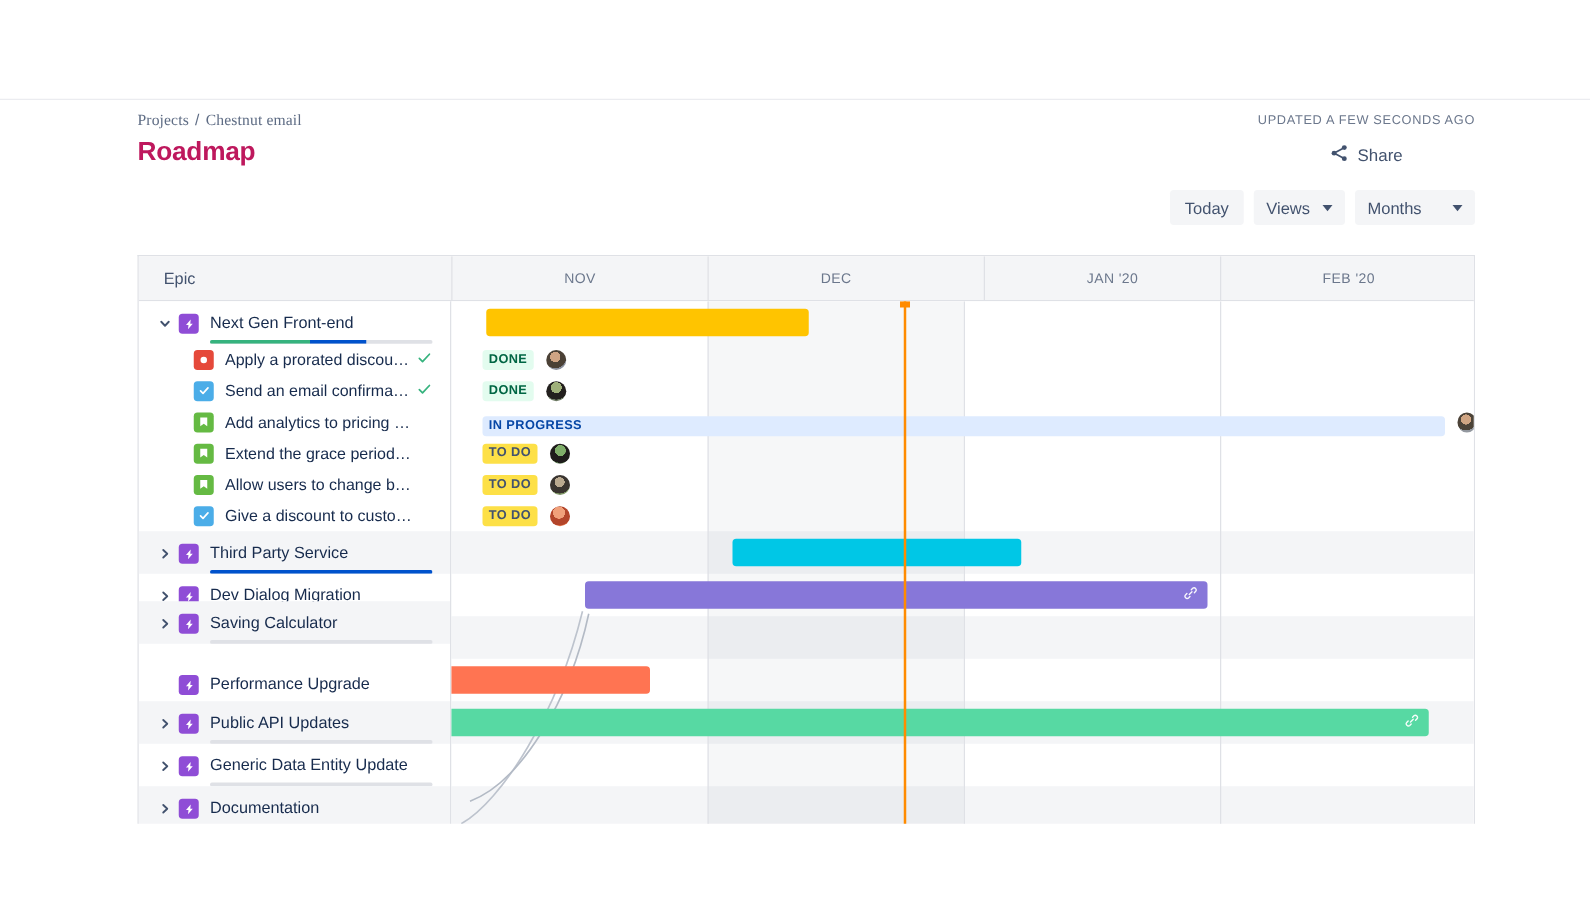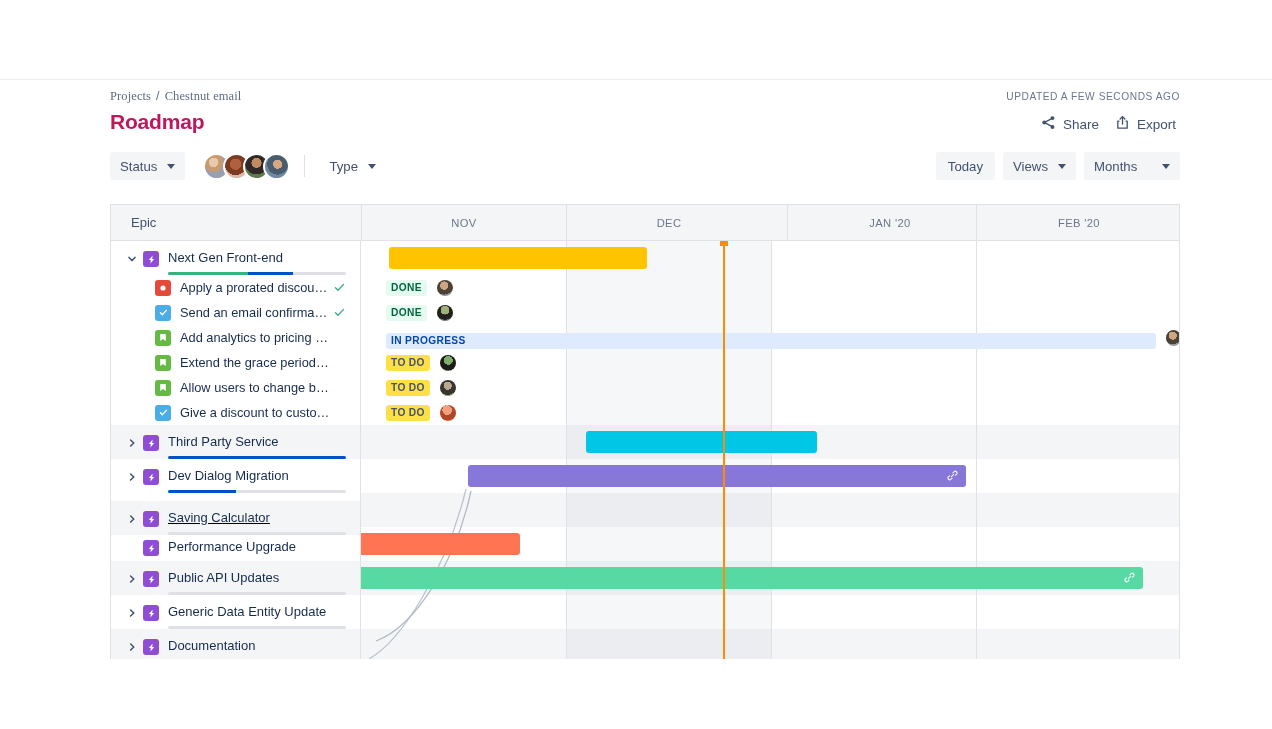--- a/index.html
+++ b/index.html
@@ -30,21 +30,21 @@
   .page-title {
     font-size: 21px; font-weight: bold; color: #be185d;
     margin-top: 5px; letter-spacing: -.2px; line-height: 26px;
   }
 
   .header-right { position: absolute; right: 0; top: 2px; text-align: right; }
   .updated {
     font-size: 10.2px; color: #6b778c; letter-spacing: .55px;
     text-transform: uppercase; line-height: 14px;
   }
-  .hr-actions { display: flex; align-items: center; gap: 8px; margin-top: 8px; justify-content: flex-end; }
+  .hr-actions { display: flex; align-items: center; gap: 20px; margin-top: 8px; justify-content: flex-end; flex-direction: column; }
   .hr-btn {
     display: flex; align-items: center; gap: 7px;
     font-size: 13.5px; color: #42526e; cursor: pointer;
     padding: 3px 4px; border-radius: 3px; background: transparent; border: none;
     font-family: "Liberation Sans", sans-serif;
   }
 
   
   .filterbar { position: absolute; left: 110px; top: 152px; width: 1070px; height: 28px; }
   .fb-left { position: absolute; left: 0; top: 0; display: flex; align-items: center; }
@@ -216,40 +216,20 @@
               <polyline points="5.4,4.3 8,1.7 10.6,4.3"></polyline>
             </svg>
           </span>
           <span>Export</span>
         </button>
       </div>
     </div>
   </div>
 
   <div class="filterbar">
-    <div class="fb-left">
-      <button class="pill">
-        <span>Status</span>
-        <span class="chev"></span>
-      </button>
-
-      <div class="avatars">
-        <div class="avatar av1"></div>
-        <div class="avatar av2"></div>
-        <div class="avatar av3"></div>
-        <div class="avatar av4"></div>
-      </div>
-
-      <div class="vdiv"></div>
-
-      <button class="pill ghost">
-        <span>Type</span>
-        <span class="chev"></span>
-      </button>
-    </div>
 
     <div class="fb-right">
       <button class="pill plain">
         <span>Today</span>
       </button>
       <button class="pill">
         <span>Views</span>
         <span class="chev"></span>
       </button>
       <button class="pill" style="min-width:96px;justify-content:space-between;">
@@ -408,21 +388,21 @@
             </div>
           <div class="epic-body">
             <div class="epic-name">Dev Dialog Migration</div>
             <div class="progress">
                 <div class="seg-prog" style="width:38%"></div>
               </div>
           </div>
         </div>
       </div>
 
-      <div class="row shaded" style="top:260px;height:34px;text-decoration:underline;">
+      <div class="row shaded" style="top:240px;height:34px;">
         <div class="epic-row">
           <div class="twisty">
             <svg width="10" height="10" viewBox="0 0 10 10">
                 <path d="M3.6 2 L6.8 5 L3.6 8" stroke="#42526e" stroke-width="1.5" fill="none" stroke-linecap="round" stroke-linejoin="round"></path>
               </svg>
           </div>
           <div class="epic-icon">
               <svg width="9" height="9" viewBox="0 0 10 10">
                 <path d="M6.2 0.6 L2 5.6 h2.2 L3.8 9.4 L8 4.4 H5.8 Z" fill="#fff"></path>
               </svg>

